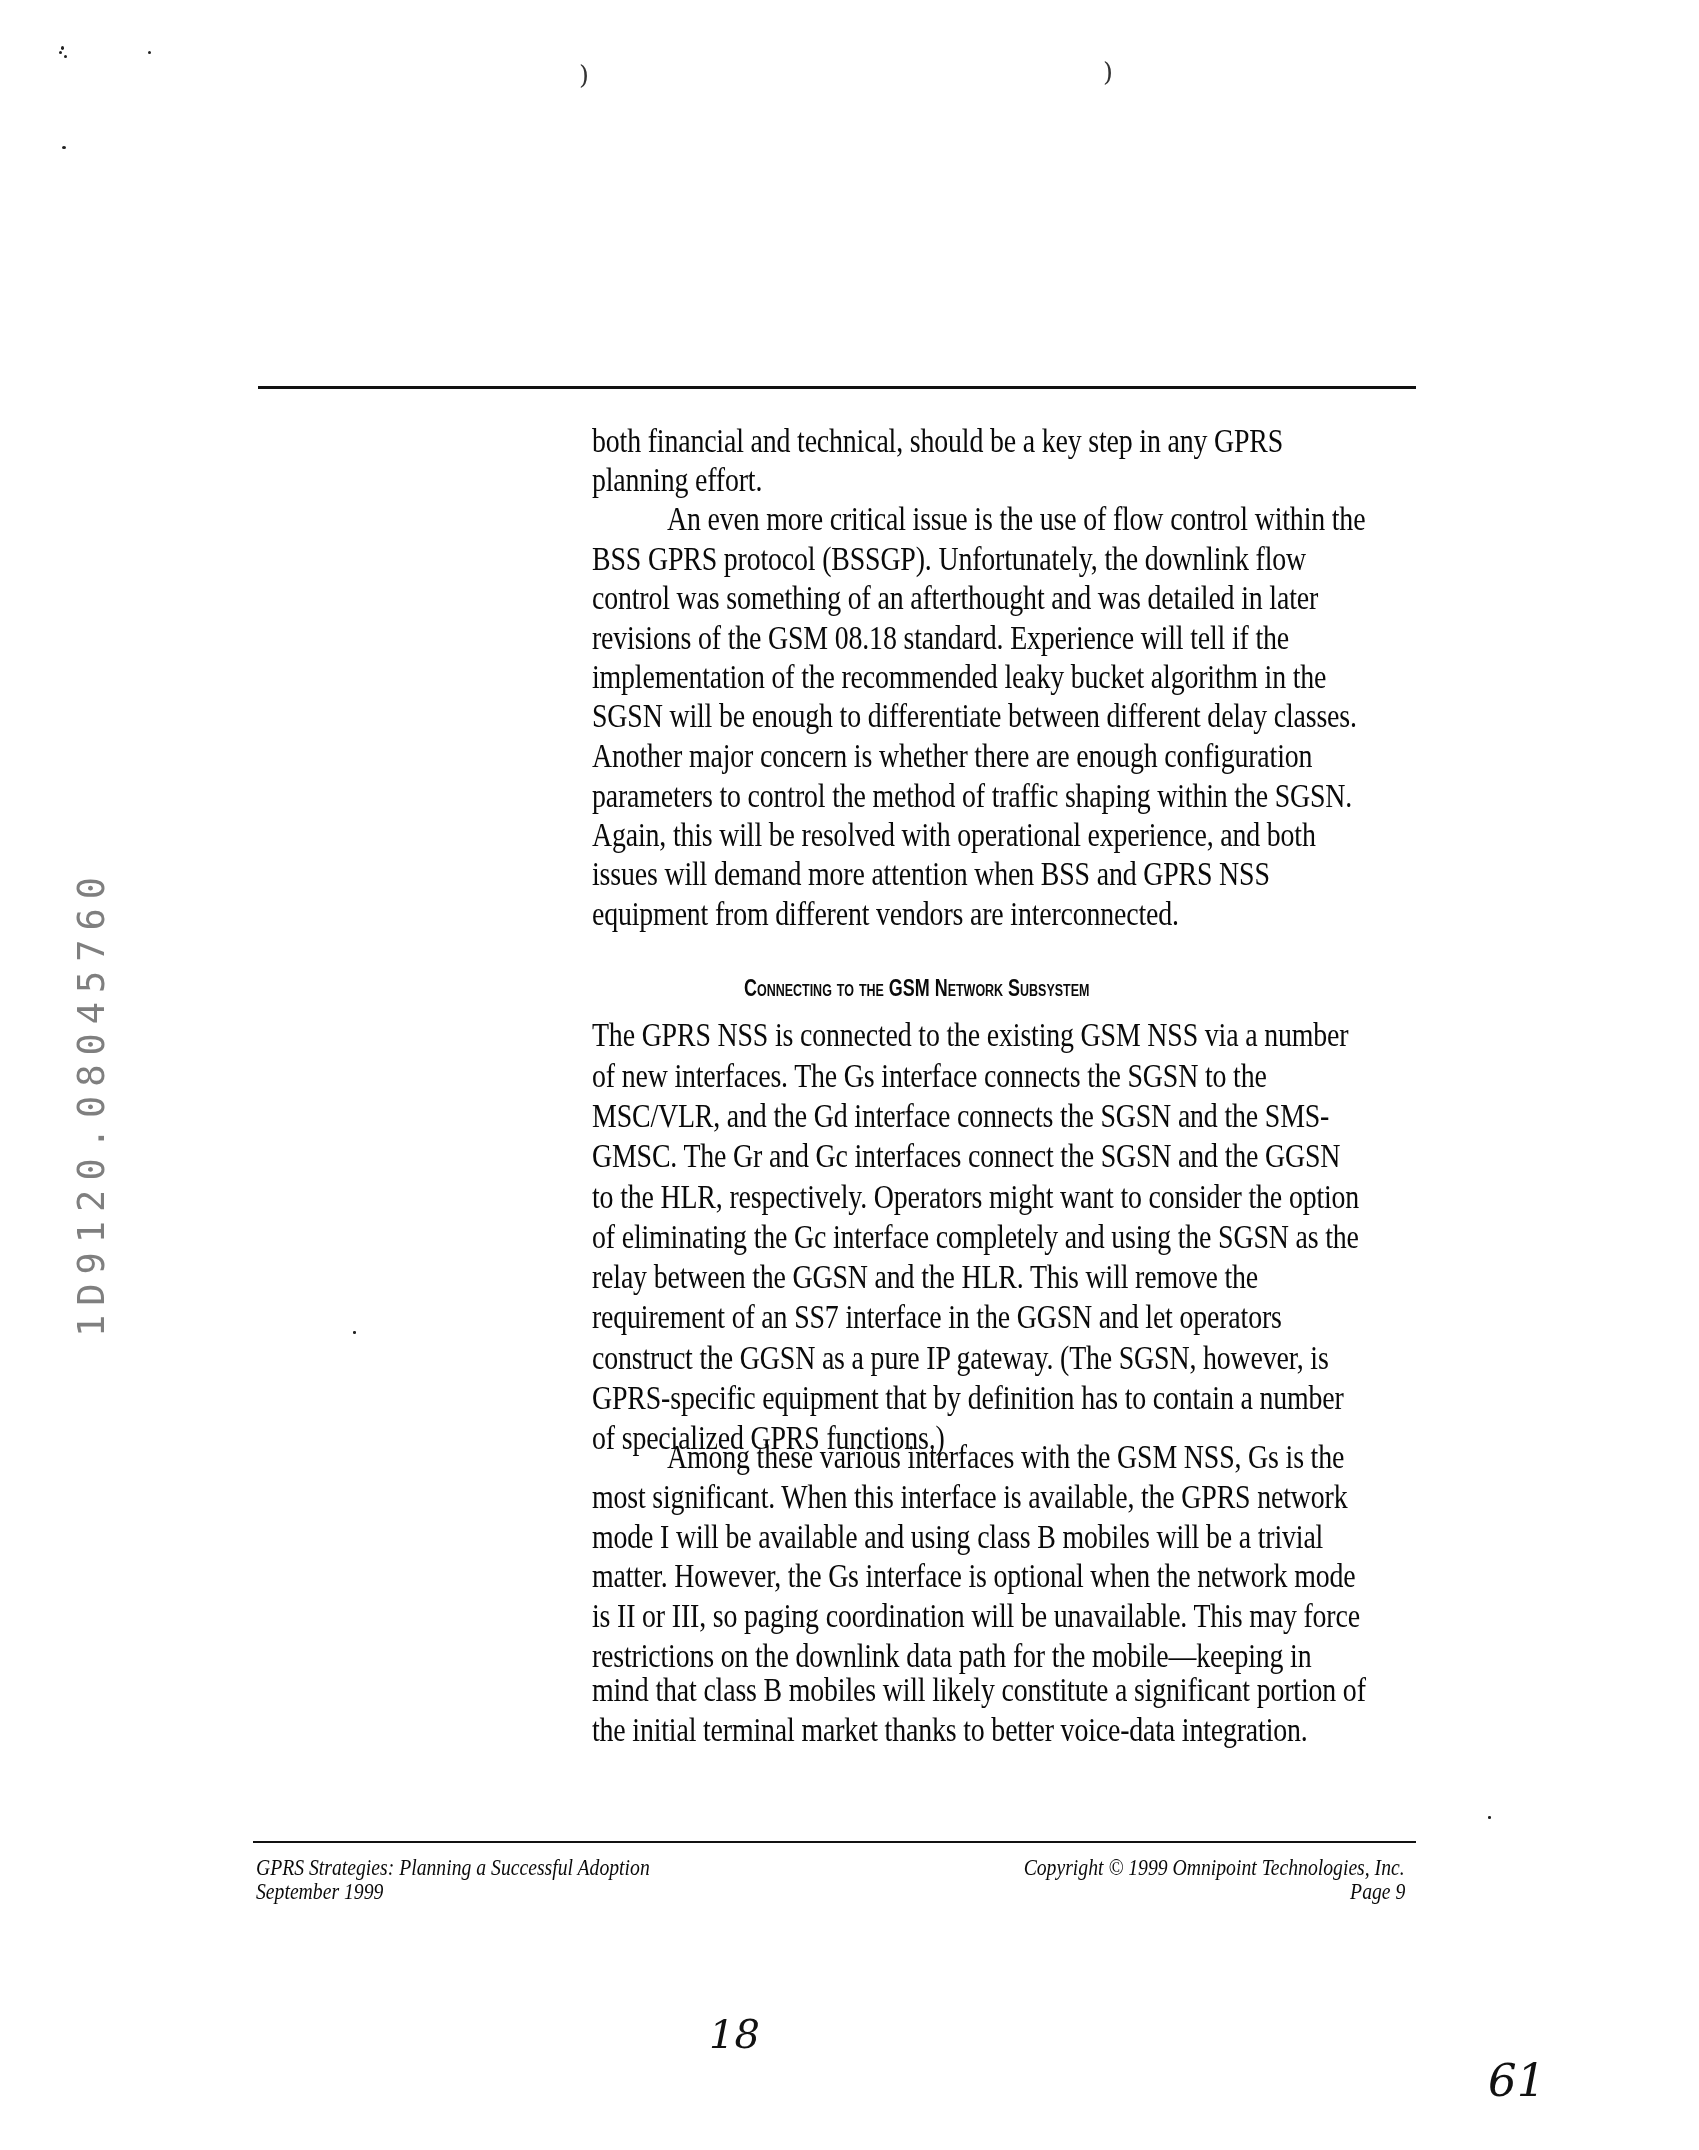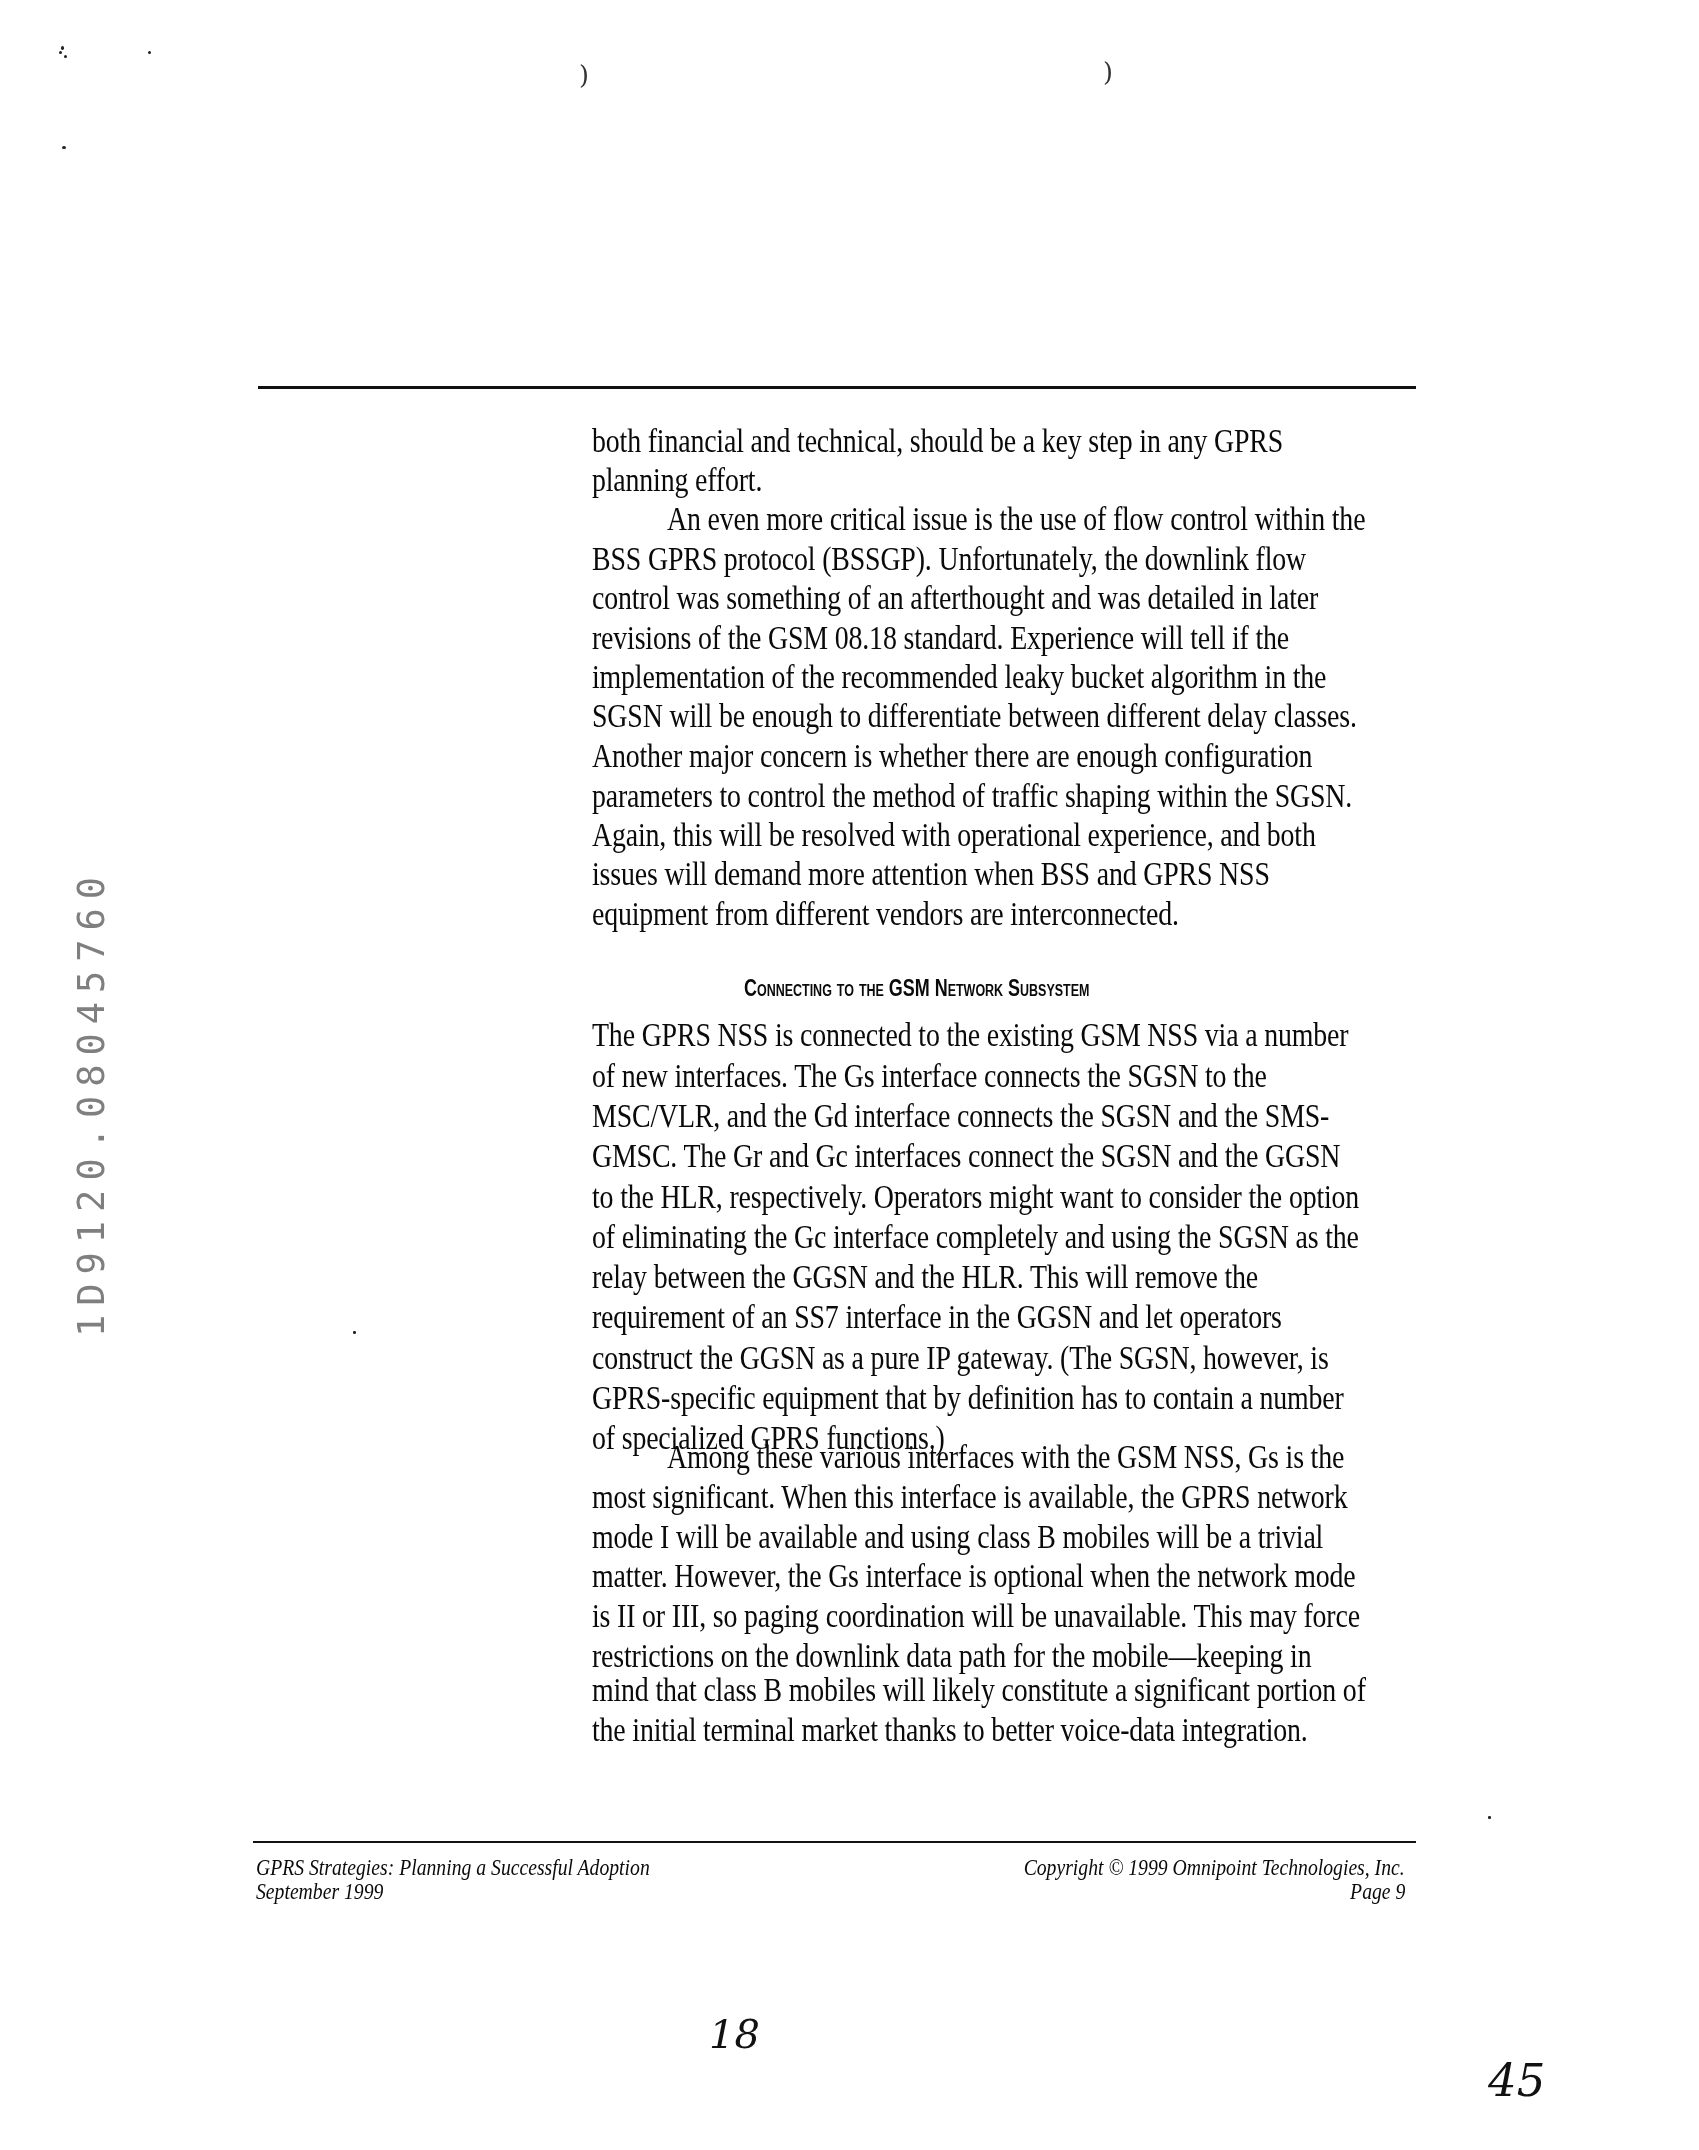--- a/index.html
+++ b/index.html
@@ -133,16 +133,16 @@
   <div class="line" style="top:1674px;">mind that class B mobiles will likely constitute a significant portion of</div>
   <div class="line" style="top:1714px;">the initial terminal market thanks to better voice-data integration.</div>
 
   <div class="rule bottom"></div>
   <div class="footer left" style="top:1855px;">GPRS Strategies: Planning a Successful Adoption</div>
   <div class="footer left" style="top:1879px;">September 1999</div>
   <div class="footer right" style="top:1855px;">Copyright © 1999 Omnipoint Technologies, Inc.</div>
   <div class="footer right" style="top:1879px;">Page 9</div>
 
   <div class="hand n19">18</div>
-  <div class="hand n61">45</div>
+  <div class="hand n61">61</div>
 
 </div>
 
 
 </body></html>

